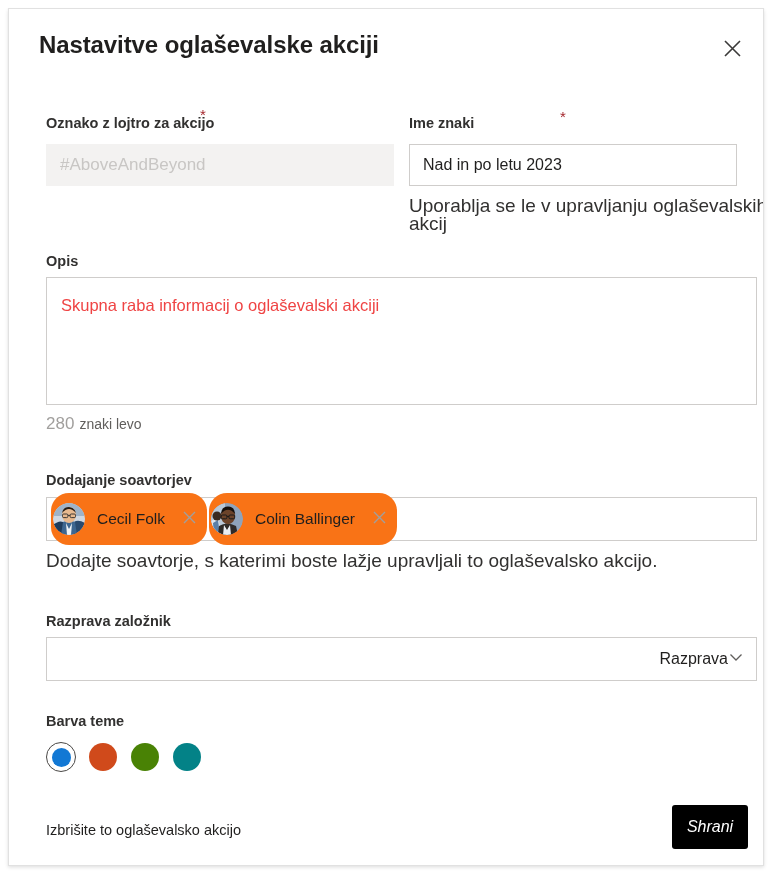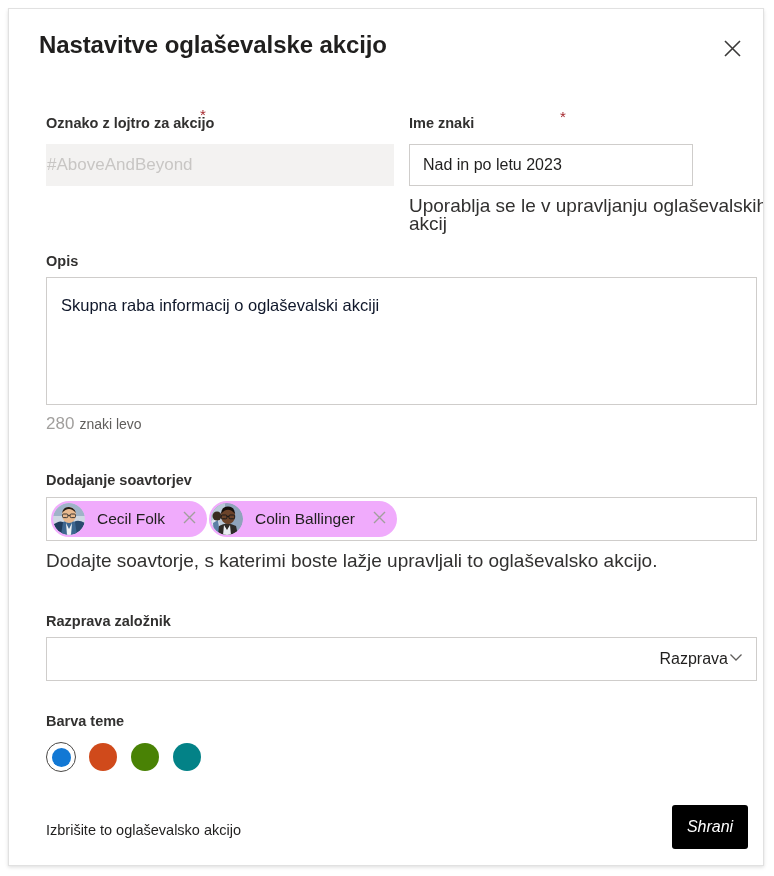--- a/index.html
+++ b/index.html
@@ -115,35 +115,35 @@
     left: 37px;
     top: 57px;
     width: 348px;
     height: 42px;
     background: #f3f2f1;
     border: 1px solid #f3f2f1;
     color: #c8c6c4;
     font-size: 17px;
     display: flex;
     align-items: center;
-    padding-left: 0;
+    padding-left: 13px;
     box-sizing: border-box;
   }
 
   .row-name-label { position: absolute; left: 400px; top: 26px; }
   .row-name-star {
     position: absolute;
     left: 551px;
     top: 22px;
   }
   .name-input {
     position: absolute;
     left: 400px;
     top: 57px;
-    width: 284px;
+    width: 328px;
     height: 42px;
   }
   .name-helper {
     position: absolute;
     left: 400px;
     top: 110px;
     width: 360px;
   }
 
   
@@ -152,21 +152,21 @@
     position: absolute;
     left: 37px;
     top: 190px;
     width: 711px;
     height: 128px;
     box-sizing: border-box;
     border: 1px solid #cfcdcb;
     background: #fff;
     font-family: "Liberation Sans", sans-serif;
     font-size: 16.5px;
-    color: #0f172a;
+    color: #ef4444;
     padding: 16px 14px;
     resize: none;
     outline: none;
     line-height: 22px;
   }
   .char-counter {
     position: absolute;
     left: 37px;
     top: 327px;
     display: flex;
@@ -194,22 +194,22 @@
     border: 1px solid #cfcdcb;
     background: #fff;
     display: flex;
     align-items: center;
     padding: 0 4px;
     gap: 2px;
   }
   .person-chip {
     display: flex;
     align-items: center;
-    height: 36px;
-    background: #f0abfc;
+    height: 52px;
+    background: #f97316;
     border-radius: 18px;
     padding-right: 4px;
     cursor: default;
   }
   .chip-avatar {
     width: 32px;
     height: 32px;
     border-radius: 50%;
     margin-left: 2px;
     flex: 0 0 auto;
@@ -327,21 +327,21 @@
     padding: 0;
     font-style: italic;
   }
 </style>
 </head>
 <body>
 
 <div class="dialog">
 
   <div class="dlg-header">
-    <div class="dlg-title">Nastavitve oglaševalske akcijo</div>
+    <div class="dlg-title">Nastavitve oglaševalske akciji</div>
     <button class="close-btn" aria-label="Close">
       <span>
         <svg width="17" height="17" viewBox="0 0 17 17">
           <path d="M1 1 L16 16 M16 1 L1 16" stroke="#3b3a39" stroke-width="1.6" fill="none"></path>
         </svg>
       </span>
     </button>
   </div>
 
   <div class="dlg-body">

